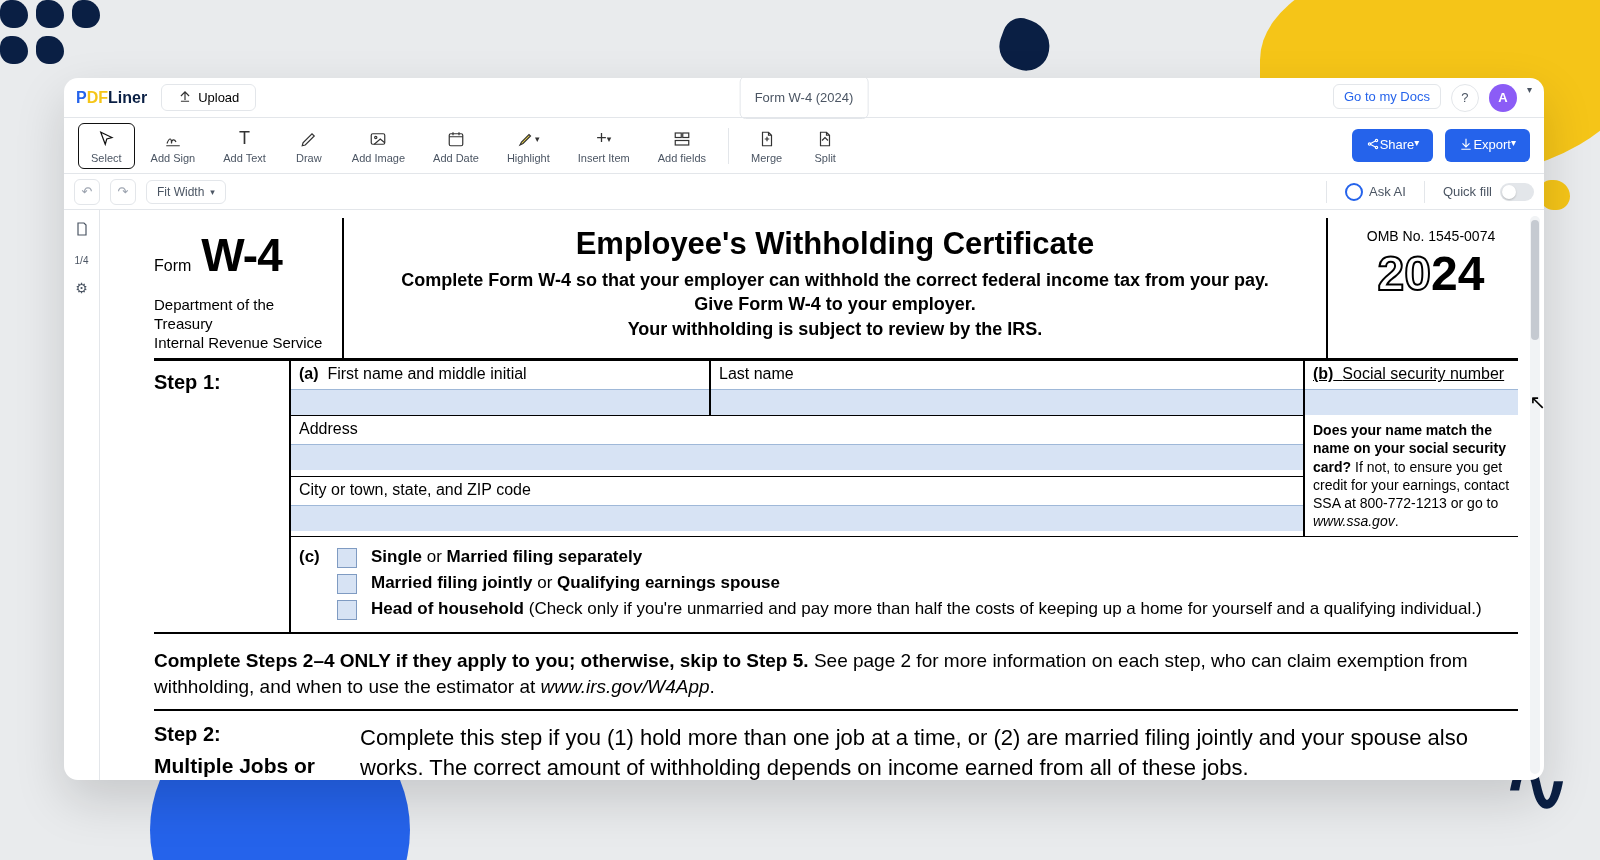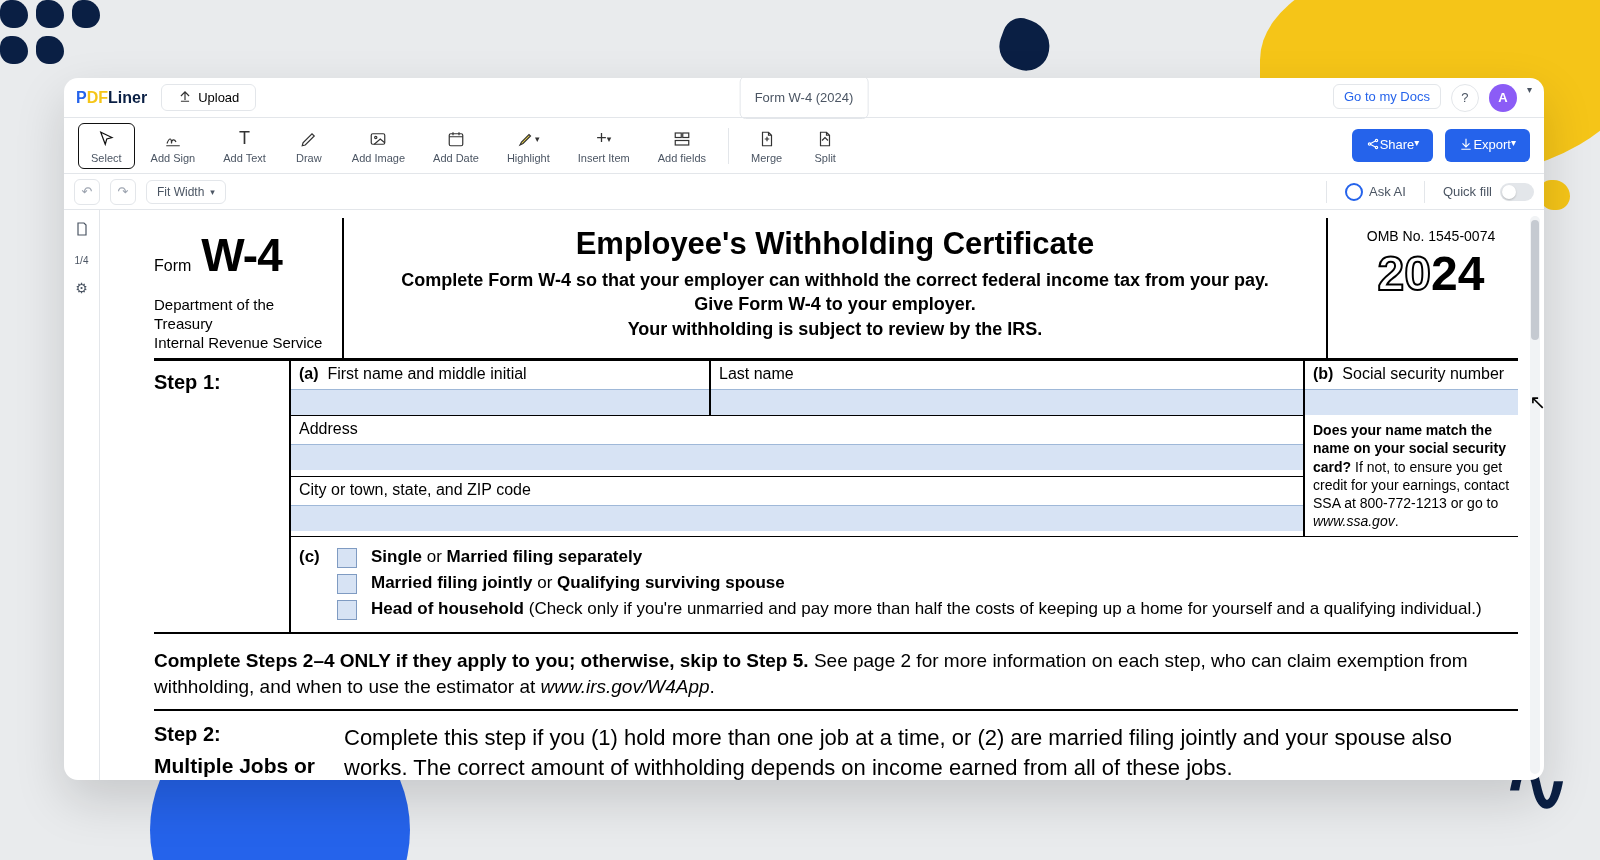--- a/index.html
+++ b/index.html
@@ -115,36 +115,36 @@
 .step-num { font-size:20px; font-weight:700; margin-bottom:8px; }
 .step-text { font-size:22px; font-weight:700; line-height:1.15; }
 .step1-grid { flex:1; display:flex; flex-direction:column; }
 .row { display:flex; }
 .cell { border-left:2px solid #000; padding:4px 8px 0 8px; position:relative; }
 .cell-label { font-size:16px; }
 .cell-label b{ font-weight:700;}
 .input-box { background:#d7e3f4; height:26px; margin:6px -8px 0 -8px; border-top:1px solid #9fb8d8; }
 .cell-a1 { width:420px; }
 .cell-a2 { flex:1; }
-.cell-b { width:215px; border-left:2px solid #000;}
+.cell-b { width:215px; border-left:2px solid #000;text-decoration:underline;}
 .row-address .cell-addr { flex:1;}
 .hint-cell { width:215px; border-left:2px solid #000; padding:6px 8px; font-size:14px; line-height:1.3; }
 .hint-cell b { font-weight:700; }
 .row-c { border-top:1px solid #000; }
 .cell-c { flex:1; border-left:2px solid #000; padding:6px 8px 8px 8px; }
 .chk-line { display:flex; align-items:flex-start; gap:14px; font-size:17px; margin:3px 0; line-height:1.35;}
 .chk-marker { font-weight:700; width:24px; }
 .chk { width:20px; height:20px; background:#d7e3f4; border:1px solid #7f9bc2; flex-shrink:0; margin-top:2px; cursor:pointer; }
 .chk-text b { font-weight:700; }
 
 .instr-block { padding:14px 0 10px 0; font-size:19px; line-height:1.35; border-bottom:2px solid #000; }
 .instr-block b { font-weight:700; }
 .instr-block i { font-style:italic; }
 
-.step2 { display:flex; padding-top:12px; }
+.step2 { display:flex; padding-top:12px;gap:16px; }
 .step2-label { width:190px; padding-right:10px; }
 .step2-body { flex:1; font-size:22px; line-height:1.35; }
 .step2-body p { margin-bottom:14px; }
 
 .cursor-arrow { position:absolute; right:-2px; top:180px; font-size:20px; color:#000; z-index:10; }
 </style>
 </head>
 <body>
 
 <div class="splash splash-yellow-top"></div>
@@ -395,21 +395,21 @@
             <div class="row row-c">
               <div class="cell-c">
                 <div class="chk-line">
                   <span class="chk-marker">(c)</span>
                   <div class="chk"></div>
                   <span class="chk-text"><b>Single</b><span> or </span><b>Married filing separately</b></span>
                 </div>
                 <div class="chk-line">
                   <span class="chk-marker"></span>
                   <div class="chk"></div>
-                  <span class="chk-text"><b>Married filing jointly</b><span> or </span><b>Qualifying surviving spouse</b></span>
+                  <span class="chk-text"><b>Married filing jointly</b><span> or </span><b>Qualifying earnings spouse</b></span>
                 </div>
                 <div class="chk-line">
                   <span class="chk-marker"></span>
                   <div class="chk"></div>
                   <span class="chk-text"><b>Head of household</b><span> (Check only if you're unmarried and pay more than half the costs of keeping up a home for yourself and a qualifying individual.)</span></span>
                 </div>
               </div>
             </div>
           </div>
         </div>

